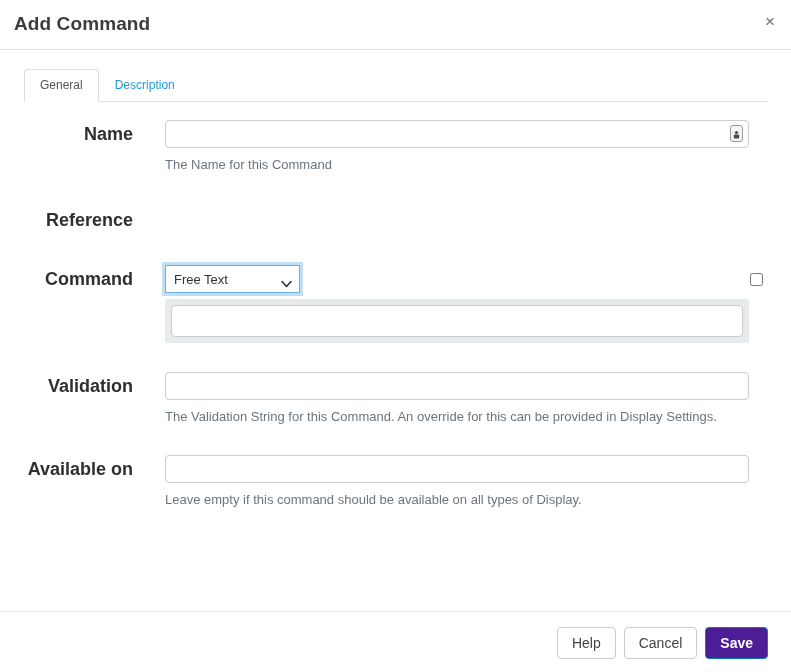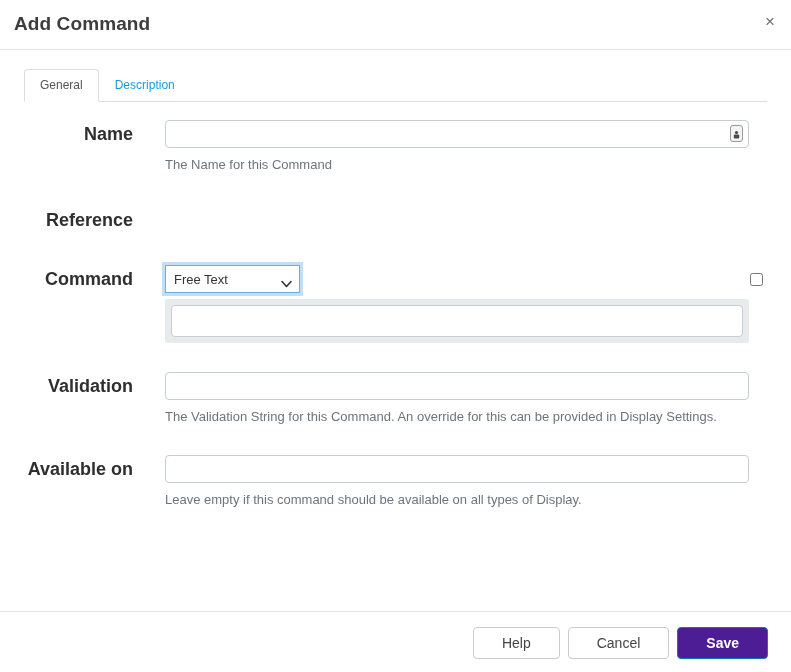--- a/index.html
+++ b/index.html
@@ -94,21 +94,21 @@
   }
 
   
   .modal-footer {
     flex:0 0 61px; border-top:1px solid #e5e5e5;
     display:flex; justify-content:flex-end; align-items:flex-start;
     gap:8px; padding:15px 23px 13px 23px;
   }
   .btn {
     font-family:"Liberation Sans", sans-serif;
-    font-size:14px; line-height:18px; padding:6px 28px;
+    font-size:14px; line-height:18px; padding:6px 14px;
     border-radius:4px; cursor:pointer;
   }
   .btn-default { background:#fff; border:1px solid #ccc; color:#444; }
   .btn-primary { background:#4c1d95; border:1px solid #1076ad; color:#fff;font-weight:bold; }
 </style>
 </head>
 <body>
 
 <div class="modal">
 

